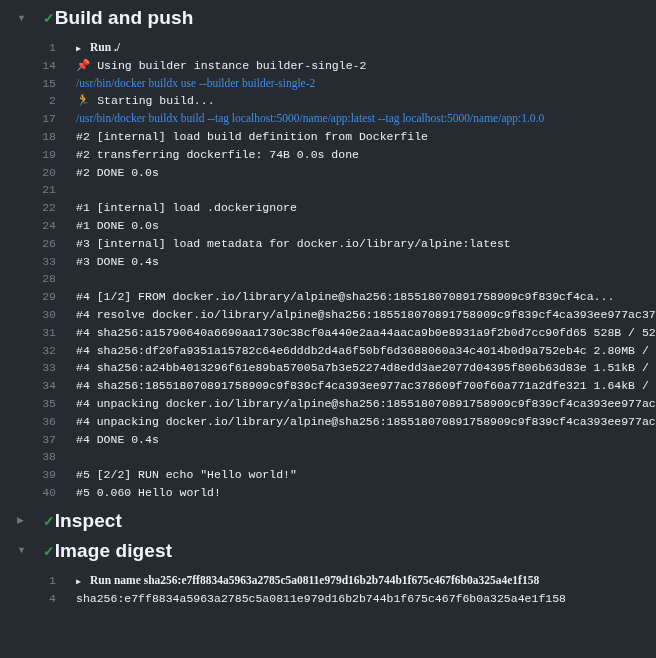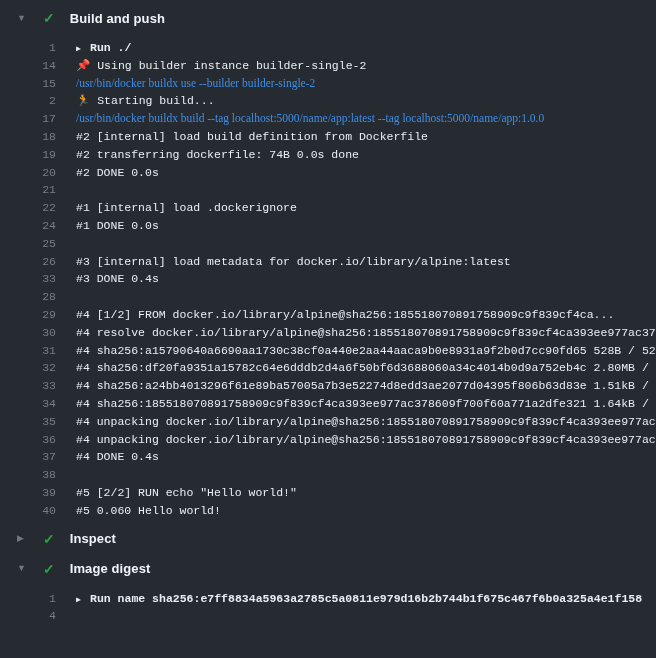--- a/index.html
+++ b/index.html
@@ -25,37 +25,37 @@
   }
   .chev{
     width:14px;flex:none;color:var(--chev);
     font-size:9px;line-height:1;
   }
   .check{
     margin-left:12px;flex:none;color:var(--green);
     font-size:14px;font-weight:700;line-height:1;
   }
   .step-title{
-    margin-left:15px;color:var(--title);
-    font-size:13px;font-weight:700;letter-spacing:.1px;
+    color:var(--title);
+    font-size:19px;font-weight:700;letter-spacing:.1px;
   }
   .step-lines{padding:6px 0 4px 0;}
   .log-line{
     display:flex;align-items:baseline;
     height:17.8px;line-height:17.8px;
     font-family:"Liberation Mono","DejaVu Sans Mono",monospace;
     font-size:11.5px;white-space:pre;overflow:hidden;
   }
   .ln{
     width:56px;flex:none;text-align:right;
     color:var(--muted);cursor:pointer;
   }
   .lt{margin-left:20px;color:var(--text);}
   .log-line.info .lt{color:var(--blue);font-family:Liberation Serif, serif;}
-  .log-line.cmd .lt{font-weight:700;margin-left:0;}
+  .log-line.cmd .lt{font-weight:700;margin-left:0;font-family:Liberation Serif, serif;}
   .runchev{
     flex:none;margin-left:20px;width:14px;
     color:var(--text);font-size:8px;
   }
 </style>
 </head>
 <body>
 
 <div class="viewer">
   <section class="step">
@@ -114,24 +114,20 @@
     <span class="ln">22</span>
     <span class="lt">#1 [internal] load .dockerignore</span>
   </div>
 
 
   <div class="log-line plain">
     <span class="ln">24</span>
     <span class="lt">#1 DONE 0.0s</span>
   </div>
 
-  <div class="log-line plain">
-    <span class="ln">25</span>
-    <span class="lt"></span>
-  </div>
 
   <div class="log-line plain">
     <span class="ln">26</span>
     <span class="lt">#3 [internal] load metadata for docker.io/library/alpine:latest</span>
   </div>
 
   <div class="log-line plain">
     <span class="ln">33</span>
     <span class="lt">#3 DONE 0.4s</span>
   </div>
@@ -219,16 +215,17 @@
       <span class="step-title">Image digest</span>
     </div>
     <div class="step-lines">
   <div class="log-line cmd">
     <span class="ln">1</span>
     <span class="runchev">▶</span><span class="lt">Run name sha256:e7ff8834a5963a2785c5a0811e979d16b2b744b1f675c467f6b0a325a4e1f158</span>
   </div>
 
   <div class="log-line plain">
     <span class="ln">4</span>
+    <span class="lt">sha256:e7ff8834a5963a2785c5a0811e979d16b2b744b1f675c467f6b0a325a4e1f158</span>
   </div>
 </div>
   </section>
 </div>
 
 </body></html>

